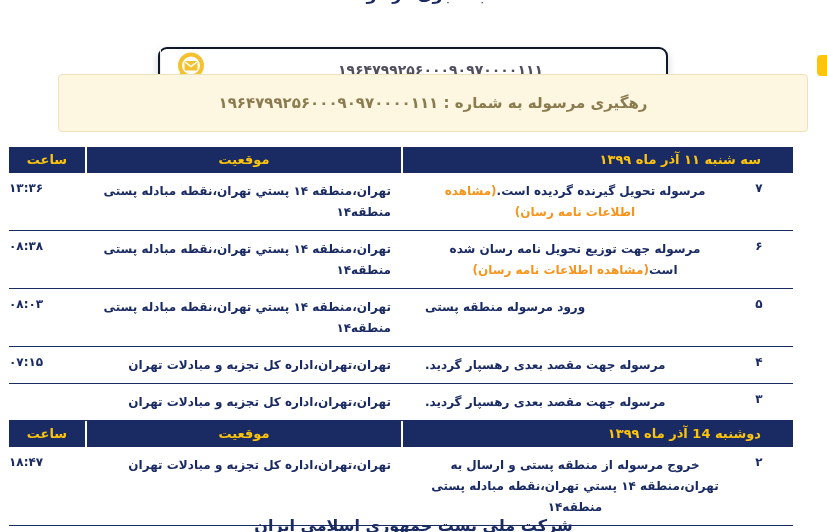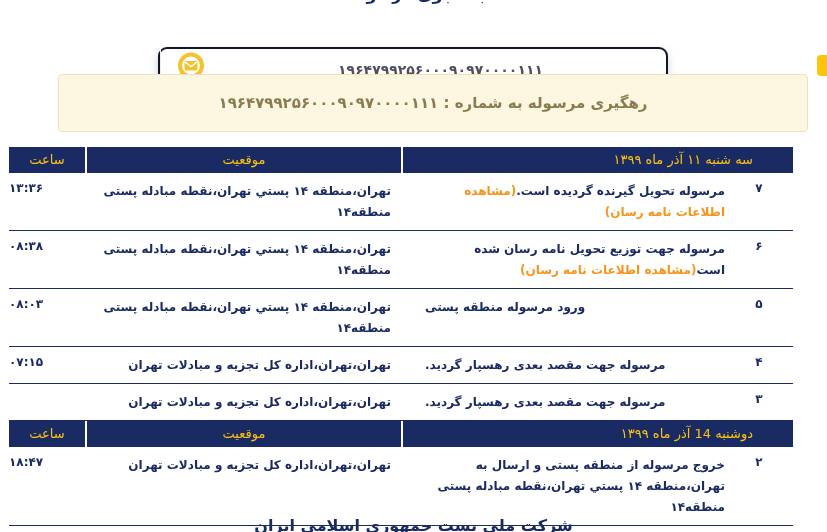--- a/index.html
+++ b/index.html
@@ -33,32 +33,32 @@
   
   .banner { top:74px; left:18px; width:750px; height:58px;
             background:var(--banner-bg); border:1px solid var(--banner-border);
             border-radius:4px; display:flex; align-items:center; justify-content:center;
             color:var(--banner-text); font-size:15px; font-weight:bold;margin-left:40px; }
 
   
   .table { top:147px; left:9px; width:784px; }
   .thead, .trow { display:grid; grid-template-columns:390px 314px 76px;
                   column-gap:2px; direction:rtl; }
-  .th { background:var(--navy); color:var(--gold); font-weight:normal;
+  .th { background:var(--navy); color:var(--gold); font-weight:bold;
         font-size:13px; height:26px; line-height:26px; }
-  .th.date { text-align:right; padding-right:40px; }
+  .th.date { text-align:right; padding-right:32px; }
   .th.loch, .th.timeh { text-align:center; }
   .trow { border-bottom:1px solid var(--navy); color:var(--navy);
           font-weight:bold; font-size:12.5px; }
   .cell { padding-top:8px; padding-bottom:7px; }
   .status-cell { display:flex; direction:rtl; }
   .rownum { width:68px; flex:none; text-align:center; font-size:12px; }
   .status-text { flex:1; padding-left:22px; line-height:21px; font-size:12px;
                  text-align:left; }
-  .status-text.wrapped { text-align:right; }
+  .status-text.wrapped { text-align:center; }
   .link { color:var(--orange-link); cursor:pointer; }
   .loc { line-height:21px; padding-left:16px; padding-right:10px;
          text-align:right; font-size:12px; }
   .loc.wrapped { text-align:right; }
   .time { text-align:left; font-size:12px; }
 
   
   .footer { top:516px; left:0; width:100%; text-align:center;
             color:var(--navy); font-weight:bold; font-size:16px; }
 </style>

